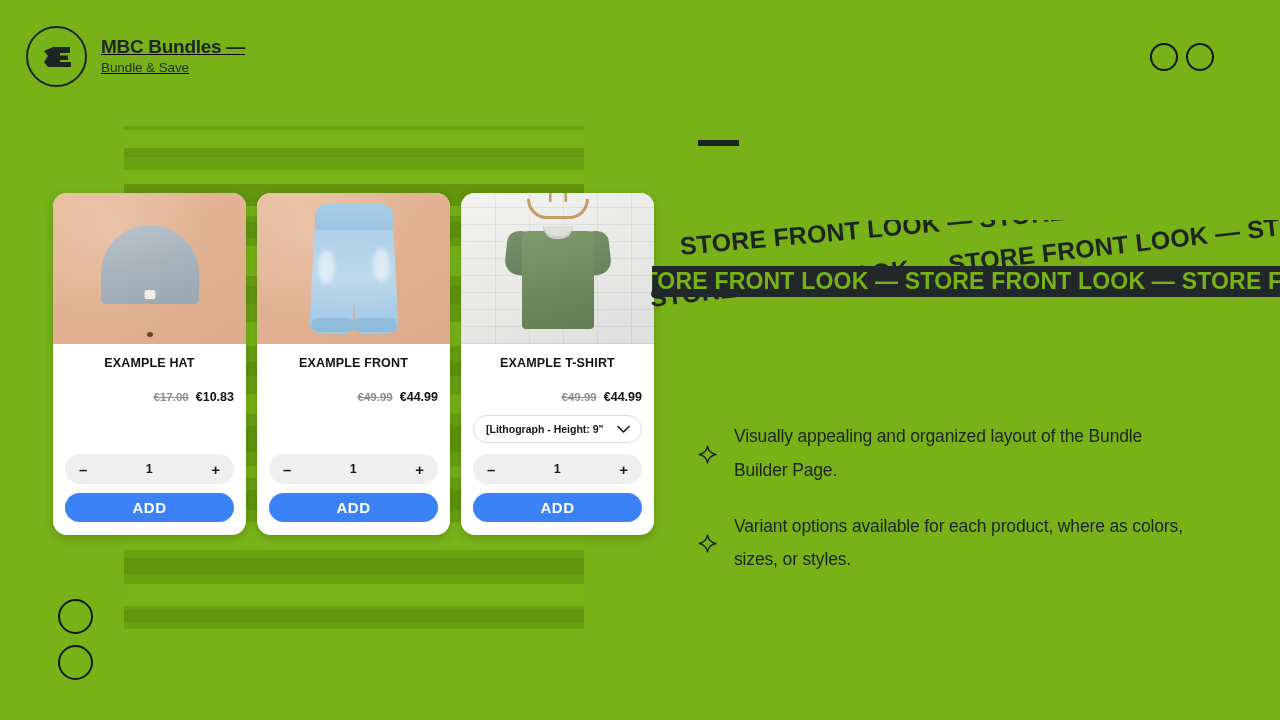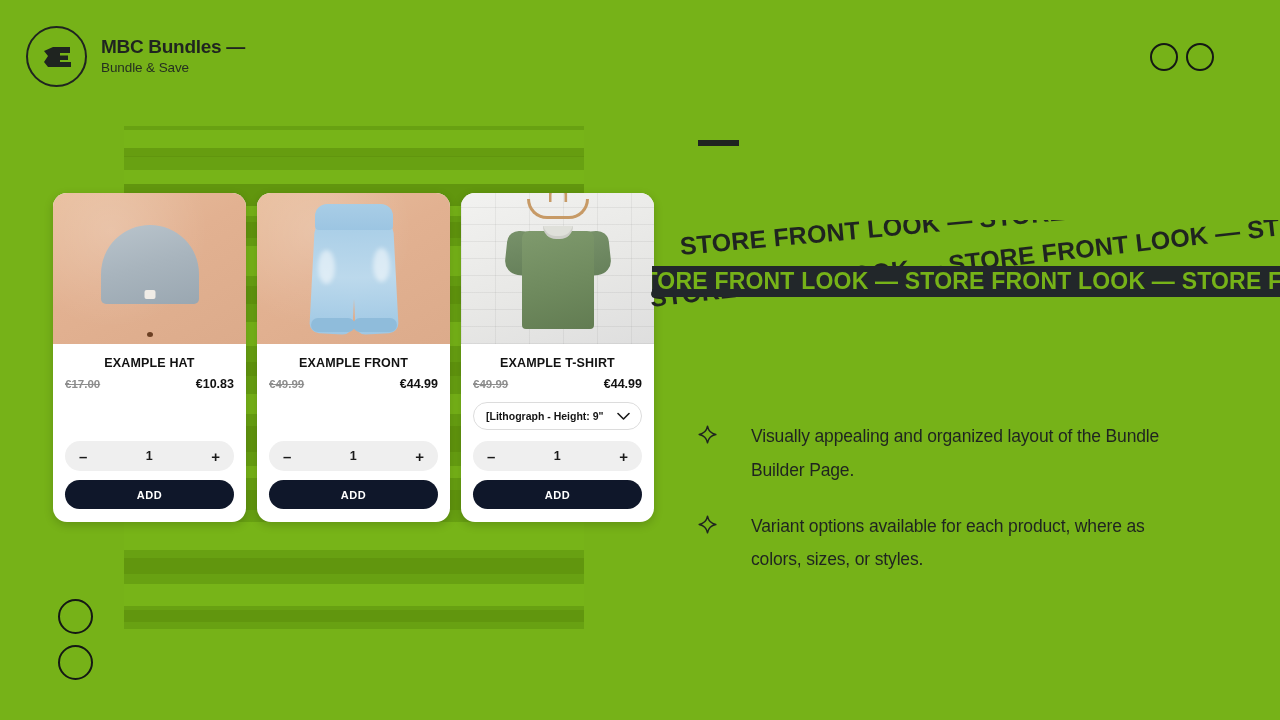--- a/index.html
+++ b/index.html
@@ -28,20 +28,21 @@
   }
 
   
   .brand {
     position: absolute;
     left: 26px;
     top: 26px;
     display: flex;
     align-items: center;
     gap: 14px;
+    text-decoration: underline;
   }
   .brand-mark {
     width: 61px;
     height: 61px;
     border-radius: 50%;
     border: 2px solid #1f2420;
     display: flex;
     align-items: center;
     justify-content: center;
     flex: none;
@@ -278,24 +279,24 @@
     text-align: center;
   }
   .prod-name {
     font-size: 12.5px;
     font-weight: bold;
     color: #121212;
     letter-spacing: .15px;
     white-space: nowrap;
   }
   .prices {
-    margin-top: 7px;
+    margin-top: 20px;
     display: flex;
     align-items: baseline;
-    justify-content: space-between;
+    justify-content: flex-end;
     gap: 7px;
   }
   .price-old {
     font-size: 11.5px;
     font-weight: bold;
     color: #8d8d8d;
     text-decoration: line-through;
   }
   .price-new {
     font-size: 12.5px;
@@ -342,27 +343,27 @@
   }
   .step-qty {
     font-size: 12.5px;
     font-weight: bold;
     color: #1a1a1a;
   }
 
   .add-btn {
     margin: 9px 12px 0;
     height: 29px;
-    background: #0f172a;
+    background: #3b82f6;
     border-radius: 15px;
     display: flex;
     align-items: center;
     justify-content: center;
     color: #ffffff;
-    font-size: 11px;
+    font-size: 15px;
     font-weight: bold;
     letter-spacing: .5px;
   }
 
   
   .variant-spacer { height: 39px; }
 
   
   .ribbon-wrap {
     position: absolute;
@@ -414,22 +415,22 @@
 
   
   .bullets {
     position: absolute;
     left: 698px;
     top: 420px;
     width: 500px;
   }
   .bullet {
     display: flex;
-    align-items: flex-start;
-    gap: 34px;
+    align-items: center;
+    gap: 17px;
     margin-bottom: 22px;
   }
   .bullet:last-child { margin-bottom: 0; }
   .spark { flex: none; margin-top: 5px; }
   .bullet-text {
     font-size: 17.5px;
     line-height: 1.93;
     color: #1f2420;
     letter-spacing: -0.15px;
   }

